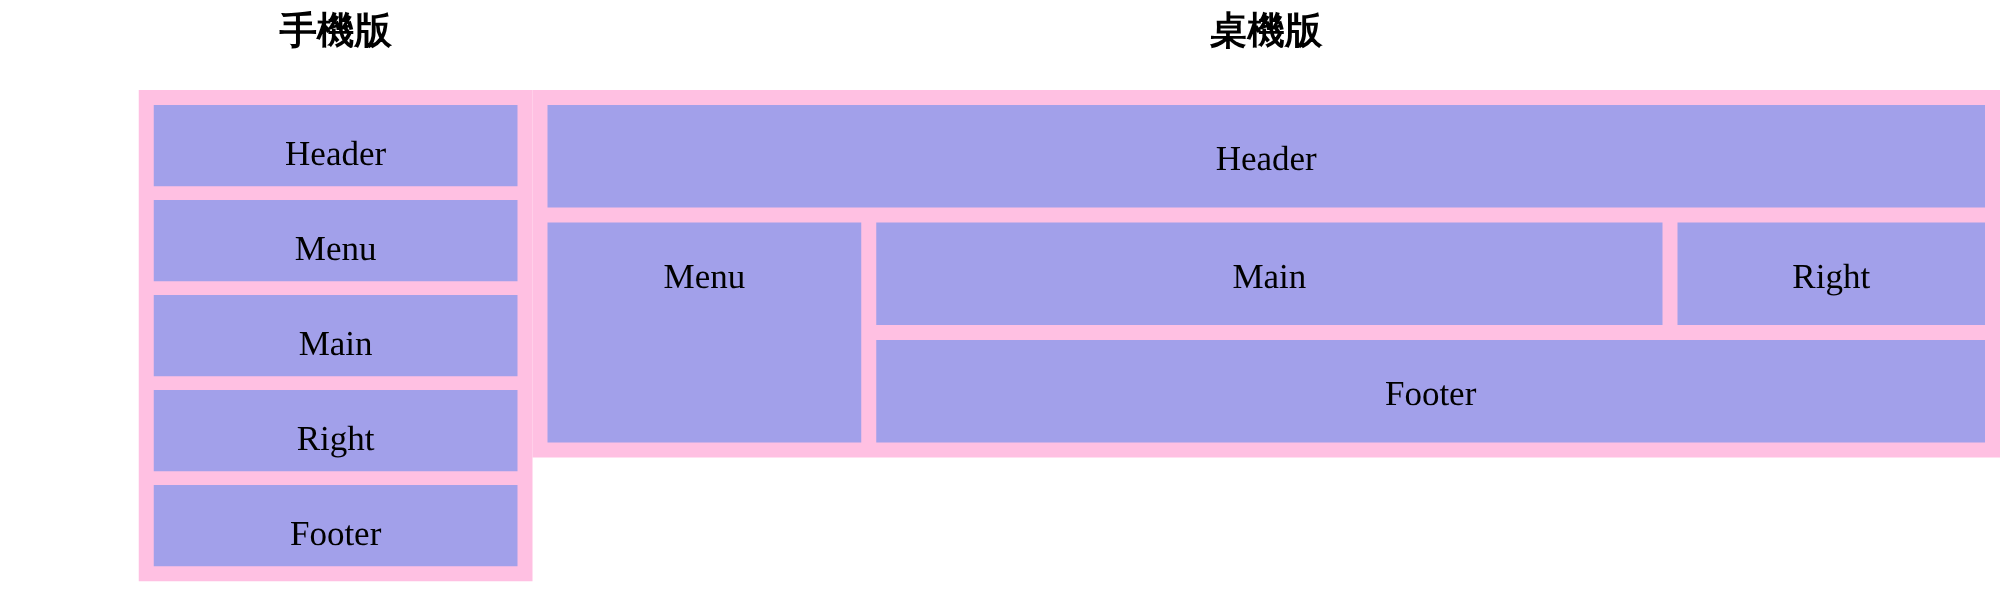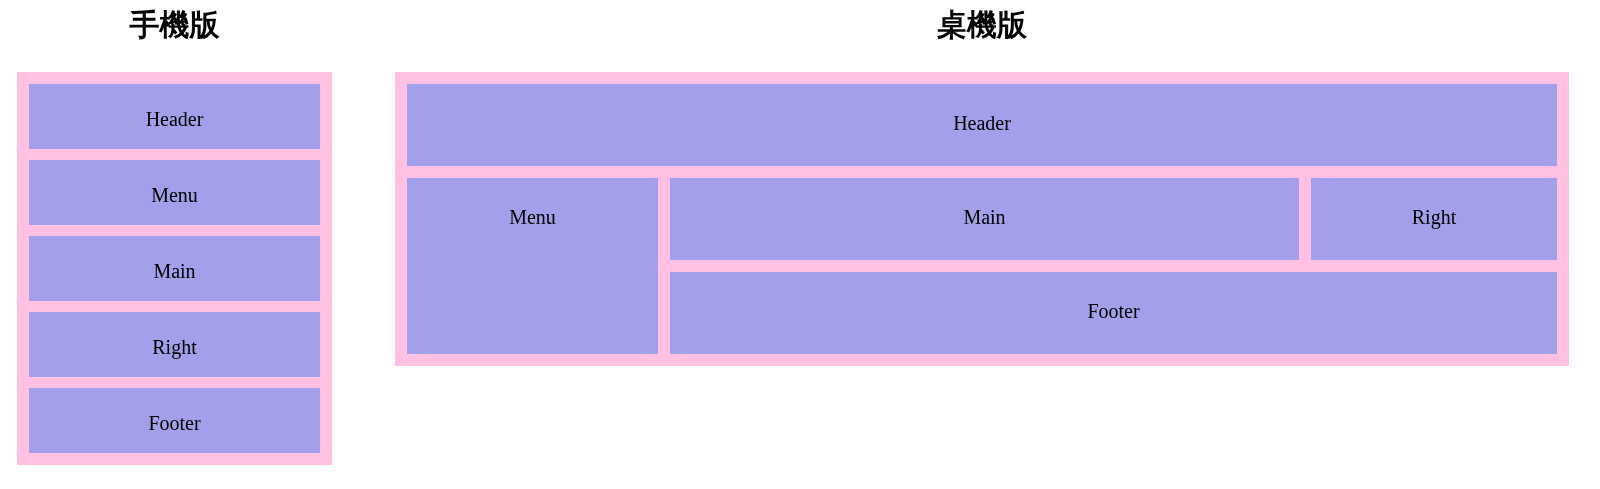--- a/index.html
+++ b/index.html
@@ -14,21 +14,21 @@
     background: #ffffff;
     width: 1600px;
     height: 489px;
     overflow: hidden;
     font-family: "Liberation Serif", serif;
   }
   .columns {
     display: flex;
     align-items: flex-start;
     padding-left: 17px;
-    gap: 63px;
+    justify-content: flex-end;
   }
   .panel { display: block; }
   .panel-mobile { width: 315px; }
   .panel-desktop { width: 1174px; }
   .panel-title {
     margin: 6px 0 0 0;
     font-family: "DejaVu Sans", "Liberation Sans", sans-serif;
     font-weight: bold;
     font-size: 30px;
     line-height: 38px;
@@ -41,21 +41,21 @@
     padding: 12px;
   }
   .mobile-stack {
     display: flex;
     flex-direction: column;
     gap: 11px;
   }
   .box {
     background: var(--purple);
     color: var(--text);
-    font-size: 20px;
+    font-size: 28px;
     text-align: center;
     padding-top: 24px;
   }
   .mobile-stack .box { height: 65px; }
   .desktop-grid {
     display: grid;
     grid-template-columns: 251px 1fr 246px;
     grid-template-rows: 82px 82px 82px;
     grid-template-areas:
       "header header header"

